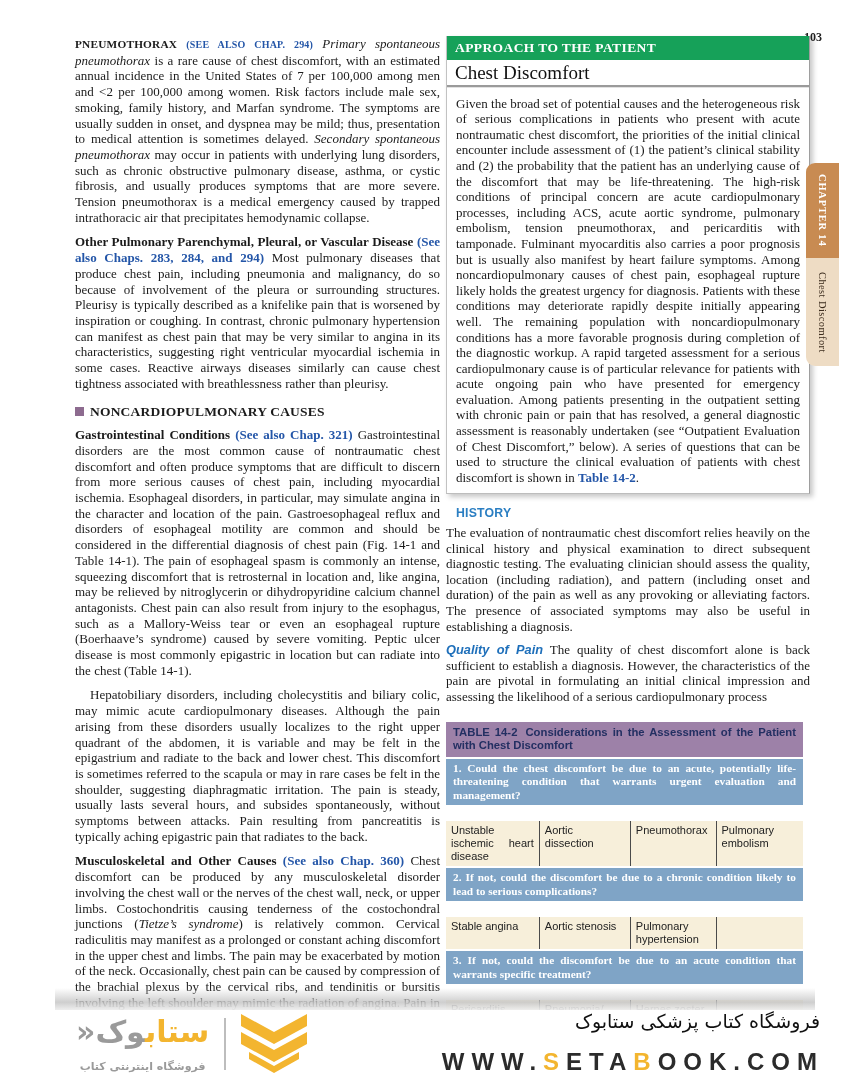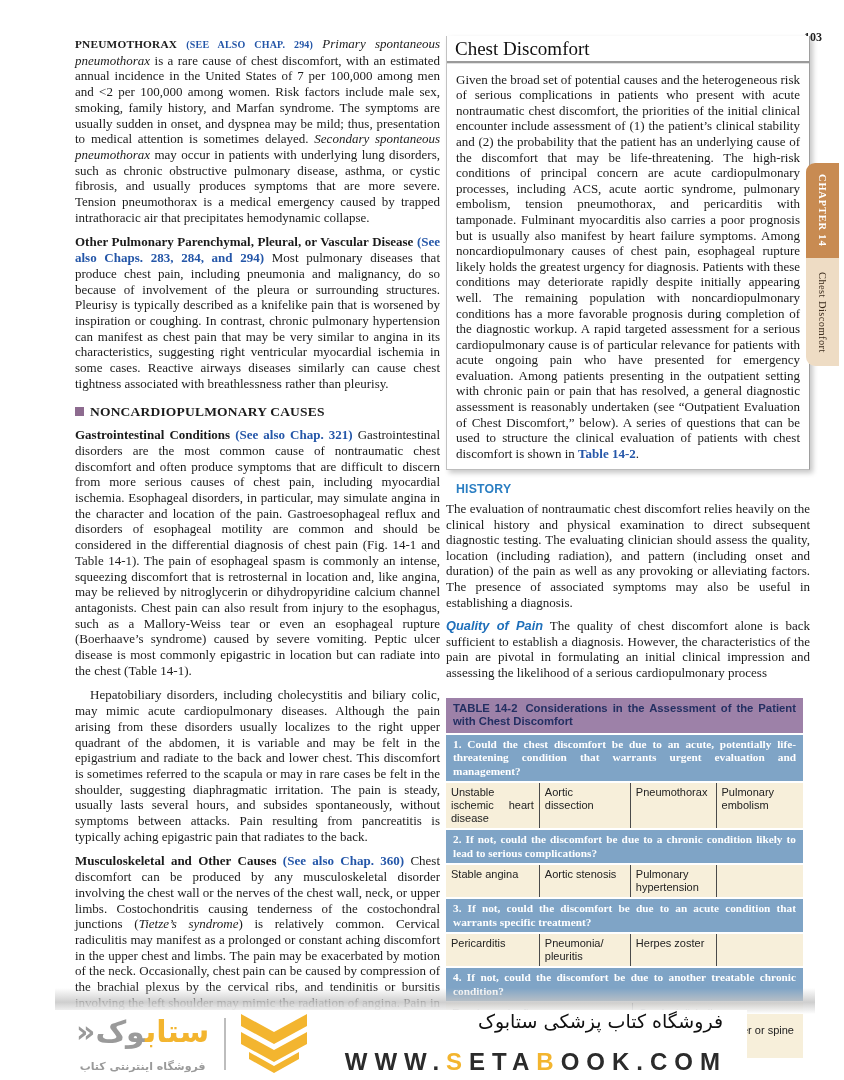--- a/index.html
+++ b/index.html
@@ -38,21 +38,21 @@
   .apt-text { padding:2px 9px 0 9px; }
   .hist { font-family:"Liberation Sans", sans-serif; font-weight:bold; color:#2a7ec2; font-size:12.3px; margin:12px 0 3px 10px; letter-spacing:.2px; }
   .body-p { margin-bottom:8px; }
   .qlead { font-family:"Liberation Sans", sans-serif; font-weight:bold; font-style:italic; color:#1e6fba; font-size:12.8px; }
 
   
   .t142 { margin-top:17px; width:357px; font-family:"Liberation Sans", sans-serif; }
   .t-title { background:#9d81a8; color:#232f62; font-weight:bold; font-size:11.3px; line-height:13.5px; padding:4px 7px; }
   .t-label { margin-right:8px; }
   .t-q { background:#7fa4c6; color:#ffffff; font-weight:bold; font-size:11.3px; line-height:13.5px; padding:3px 7px; margin-top:2px;font-family:Liberation Serif, serif; }
-  .t-row { display:flex; background:#f7efda; margin-top:2px; color:#222; }
+  .t-row { display:flex; background:#f7efda; margin-top:16px; color:#222; }
   .t-cell { padding:3px 5px; font-size:11px; line-height:13px; border-left:1px solid #4a4a4a; }
   .t-cell:first-child { border-left:none; }
   .c1 { width:26%; } .c2 { width:25.5%; } .c3 { width:24%; } .c4 { width:24.5%; }
   .t-q4 { display:flex; background:#f7efda; margin-top:2px; color:#222; }
   .t-q4col { width:52%; padding:2px 0; }
   .t-q4col.rgt { width:48%; border-left:1px solid #4a4a4a; }
   .t-item { font-size:11px; line-height:13px; padding:2px 6px; }
 
   
   .tab { position:absolute; left:806px; top:163px; width:33px; }
@@ -73,21 +73,21 @@
     font-family:"Liberation Serif", serif; white-space:nowrap;
   }
 
   
   .scanfade {
     position:absolute; left:55px; top:988px; width:760px; height:26px;
     background:linear-gradient(to bottom, rgba(255,255,255,0) 0%, rgba(198,198,198,.85) 55%, #ffffff 100%);
   }
 
   
-  .footer { position:absolute; left:0; top:1010px; width:747px; height:70px; background:#fff; }
+  .footer { position:absolute; left:0; top:1010px; width:844px; height:70px; background:#fff; }
   .logo { position:absolute; left:76px; top:4px; display:flex; align-items:center; }
   .wordmark { text-align:center; }
   .wm-line { direction:rtl; font-family:"DejaVu Sans", sans-serif; font-weight:bold; font-size:30px; line-height:32px; }
   .wm-y { color:#f3b52f; } .wm-g { color:#9a9a9a; }
   .wm-sub { font-family:"DejaVu Sans", sans-serif; font-size:11px; color:#9a9a9a; margin-top:12px; direction:rtl;font-weight:bold; }
   .logo-div { width:2px; height:52px; background:#bdbdbd; margin:0 15px; }
   .ftr-right { position:absolute; right:20px; top:0; text-align:center; }
   .ftr-fa { font-family:"DejaVu Sans", sans-serif; font-size:19px; color:#101010; direction:rtl; text-align:right; padding-right:4px; }
   .ftr-url { font-family:"Liberation Sans", sans-serif; font-weight:bold; font-size:24px; letter-spacing:7px; color:#2b2b2b; margin-top:16px; white-space:nowrap; }
   .url-y { color:#f3b52f; }
@@ -112,20 +112,21 @@
   <p>
     <span class="b">Musculoskeletal and Other Causes </span><span class="ref-b">(See also Chap. 360)</span><span>   Chest discomfort can be produced by any musculoskeletal disorder involving the chest wall or the nerves of the chest wall, neck, or upper limbs. Costochondritis causing tenderness of the costochondral junctions (</span><span class="i">Tietze’s syndrome</span><span>) is relatively common. Cervical radiculitis may manifest as a prolonged or constant aching discomfort in the upper chest and limbs. The pain may be exacerbated by motion of the neck. Occasionally, chest pain can be caused by compression of the brachial plexus by the cervical ribs, and tendinitis or bursitis involving the left shoulder may mimic the radiation of angina. Pain in a dermatomal distribution can also be caused by cramping of intercostal muscles or by herpes zoster </span><span class="ref-n">(Chap. 193)</span><span>.</span>
   </p>
   <p>
     <span class="b">Emotional and Psychiatric Conditions</span><span>   As many as 10% of patients who present to EDs with acute chest discomfort have a panic</span>
   </p>
 </div>
 
 <div class="rcol">
   <div class="apt-box">
+    <div class="apt-banner">APPROACH TO THE PATIENT</div>
     <div class="apt-title">Chest Discomfort</div>
     <div class="apt-rule"></div>
     <p class="apt-text">
       <span>Given the broad set of potential causes and the heterogeneous risk of serious complications in patients who present with acute nontraumatic chest discomfort, the priorities of the initial clinical encounter include assessment of (1) the patient’s clinical stability and (2) the probability that the patient has an underlying cause of the discomfort that may be life-threatening. The high-risk conditions of principal concern are acute cardiopulmonary processes, including ACS, acute aortic syndrome, pulmonary embolism, tension pneumothorax, and pericarditis with tamponade. Fulminant myocarditis also carries a poor prognosis but is usually also manifest by heart failure symptoms. Among noncardiopulmonary causes of chest pain, esophageal rupture likely holds the greatest urgency for diagnosis. Patients with these conditions may deteriorate rapidly despite initially appearing well. The remaining population with noncardiopulmonary conditions has a more favorable prognosis during completion of the diagnostic workup. A rapid targeted assessment for a serious cardiopulmonary cause is of particular relevance for patients with acute ongoing pain who have presented for emergency evaluation. Among patients presenting in the outpatient setting with chronic pain or pain that has resolved, a general diagnostic assessment is reasonably undertaken (see “Outpatient Evaluation of Chest Discomfort,” below). A series of questions that can be used to structure the clinical evaluation of patients with chest discomfort is shown in </span><span class="ref-b">Table 14-2</span><span>.</span>
     </p>
   </div>
 
   <h4 class="hist">HISTORY</h4>
   <p class="body-p">The evaluation of nontraumatic chest discomfort relies heavily on the clinical history and physical examination to direct subsequent diagnostic testing. The evaluating clinician should assess the quality, location (including radiation), and pattern (including onset and duration) of the pain as well as any provoking or alleviating factors. The presence of associated symptoms may also be useful in establishing a diagnosis.</p>
   <p class="body-p">

